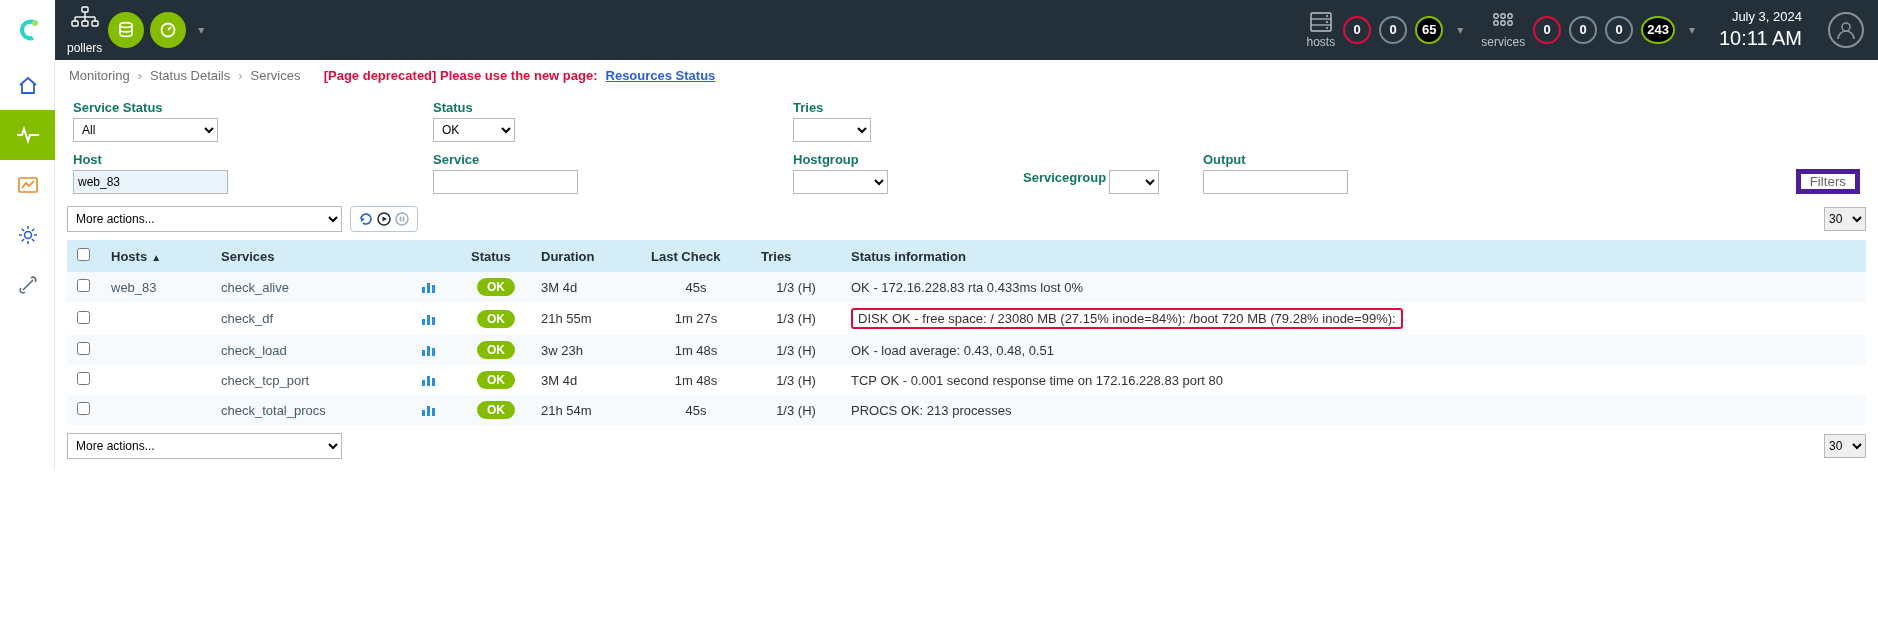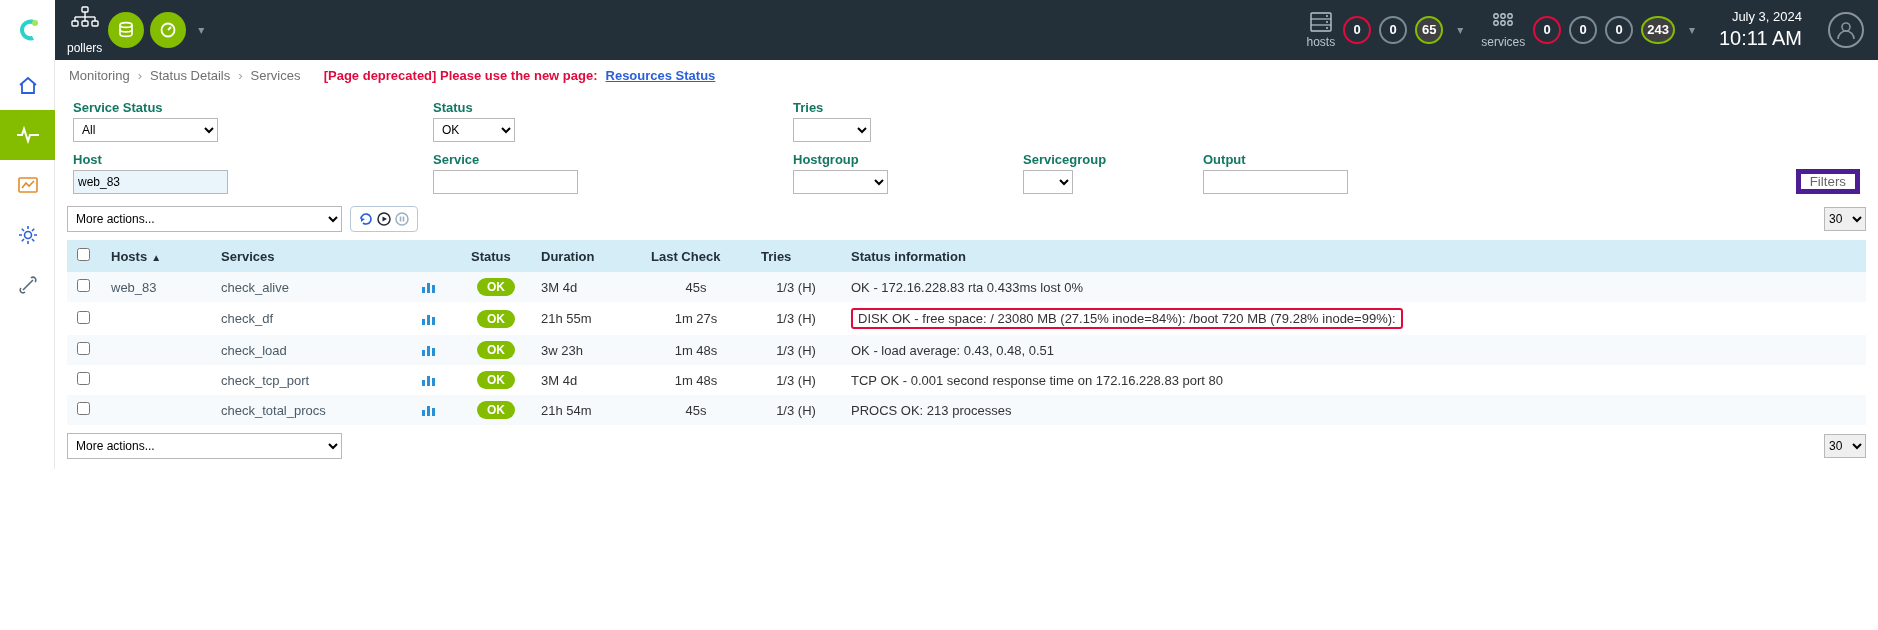--- a/index.html
+++ b/index.html
@@ -11,21 +11,21 @@
 .poller-ic.db { background: #84BD00; }
 .poller-ic.cycle { background: #84BD00; }
 .poller-stack { display:flex; flex-direction:column; align-items:center; gap:13px; }
 .chev { color:#8a9299; margin-left:6px; }
 .topbar-right { margin-left: auto; display: flex; align-items: center; gap: 18px; }
 .counter-group { display:flex; align-items:center; gap:8px; }
 .counter-stack { display:flex; flex-direction:column; align-items:center; gap:2px; color:#B9C4CB; font-size:12px; }
 .counter-pill { min-width:28px; height:28px; border-radius:50%; display:flex; align-items:center; justify-content:center; font-weight:700; font-size:13px; padding:0 4px; }
 .pill-ring-red { border:2px solid #E00B3D; background:transparent; color:#fff; }
 .pill-ring-gray { border:2px solid #7C8A93; background:transparent; color:#fff; }
-.pill-green { background:#404040; color:#fff; border:2px solid #84BD00; }
+.pill-green { background:#000000; color:#fff; border:2px solid #84BD00; }
 .datetime { text-align:right; font-size:13px; color:#fff; line-height:1.3; margin-right:8px; margin-left:6px; }
 .user-circle { width:36px; height:36px; border:2px solid #8a9299; border-radius:50%; display:flex; align-items:center; justify-content:center; margin-right:4px; }
 
 .layout { display:flex; }
 .sidebar { width:55px; background:#fff; border-right:1px solid #e8e8e8; display:flex; flex-direction:column; }
 .sidebar-item { width:55px; height:50px; display:flex; align-items:center; justify-content:center; cursor:pointer; }
 .sidebar-item.active { background:#84BD00; }
 .main { flex:1; padding: 0; }
 .breadcrumb { padding: 8px 14px; font-size:13px; color:#707070; display:flex; gap:8px; align-items:center; border-bottom: 1px solid transparent; }
 .breadcrumb .sep { color:#a0a0a0; }
@@ -232,21 +232,21 @@
         <div style="display:flex; flex-direction:column; gap:3px;">
           <span class="filter-label">Tries</span>
           <select class="filter-select sel-poller"><option></option></select>
         </div>
         <div style="display:flex; flex-direction:column; gap:3px;">
           <span class="filter-label">Hostgroup</span>
           <select class="filter-select sel-hg"><option></option></select>
         </div>
       </div>
       <div style="display:flex; flex-direction:column; gap:10px; justify-content:flex-end;" class="filter-block col4">
-        <div style="display:flex; flex-direction:column; gap:3px;">
+        <div style="display:flex; flex-direction:row; gap:3px;">
           <span class="filter-label">Servicegroup</span>
           <select class="filter-select sel-sg"><option></option></select>
         </div>
       </div>
       <div style="display:flex; flex-direction:column; gap:10px; justify-content:flex-end;" class="filter-block col5">
         <div style="display:flex; flex-direction:column; gap:3px;">
           <span class="filter-label">Output</span>
           <input class="filter-input inp-out" value="" style="">
         </div>
       </div>

